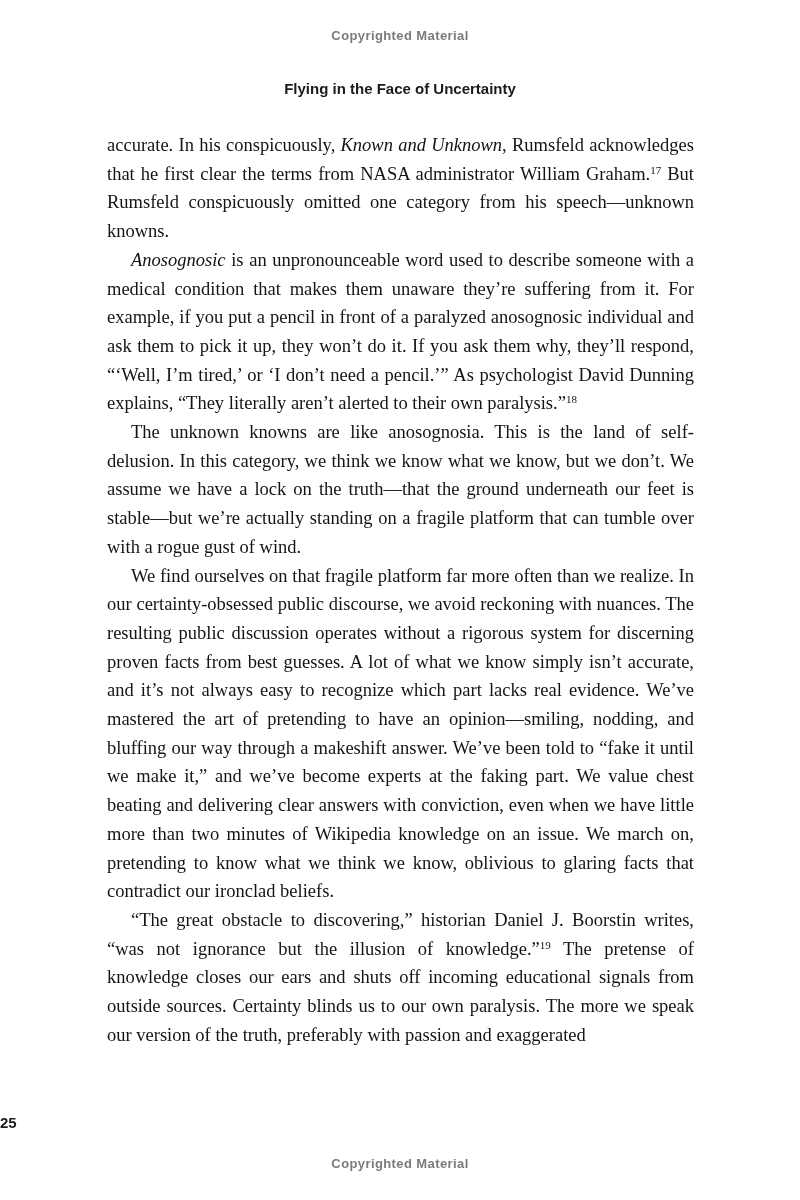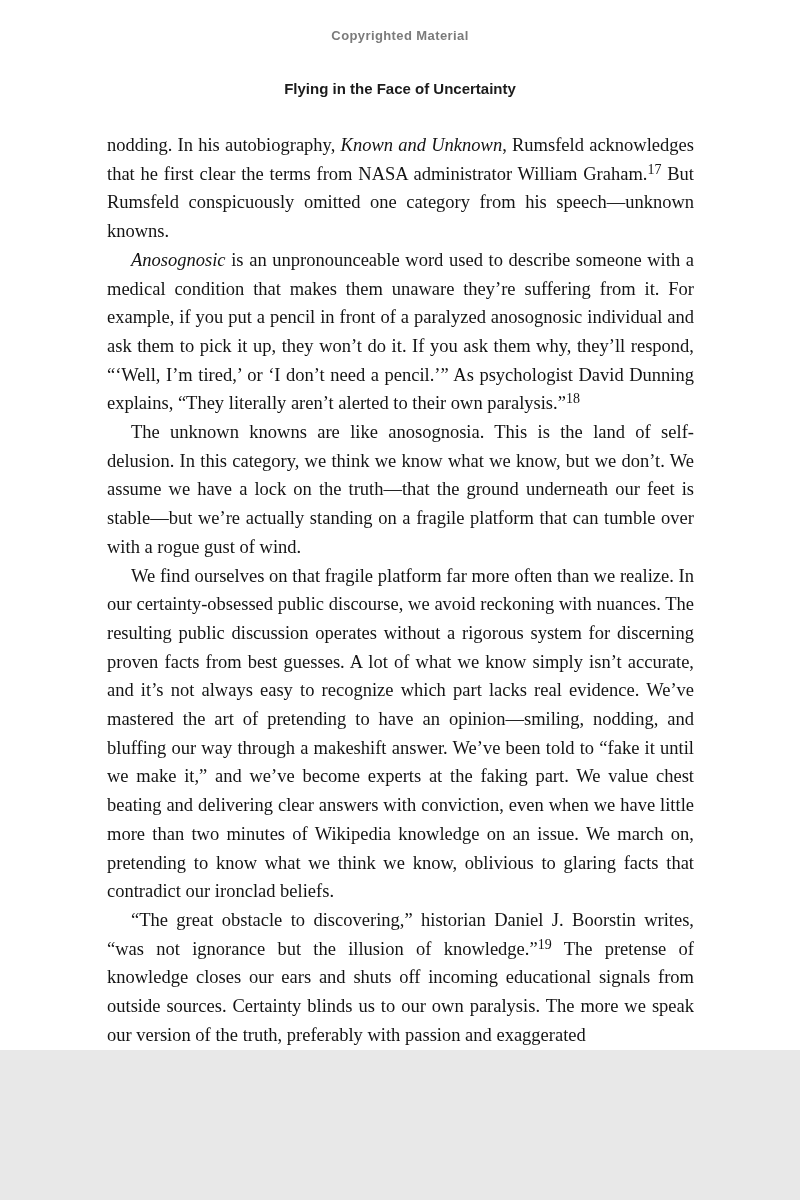--- a/index.html
+++ b/index.html
@@ -1,20 +1,20 @@
 <!DOCTYPE html>
 <html><head>
 <meta charset="utf-8">
 <style>
   * { margin: 0; padding: 0; box-sizing: border-box; }
   html, body { background: #e8e8e8; }
   .page {
     position: relative;
     width: 800px;
-    height: 1050px;
+    height: 1200px;
     background: #ffffff;
     margin: 0 auto;
     overflow: hidden;
   }
   .copyright {
     position: absolute;
     left: 0;
     width: 100%;
     text-align: center;
     font-family: "Liberation Sans", sans-serif;
@@ -45,21 +45,21 @@
     font-size: 18.5px;
     line-height: 28.7px;
     color: #141414;
     text-align: justify;
     hyphens: none;
   }
   .body-text p { margin: 0; }
   .body-text p.indent { text-indent: 24px; }
   .body-text .italic { font-style: italic; margin-top: 36px; }
   .body-text sup {
-    font-size: 14px;
+    font-size: 11px;
     line-height: 0;
     vertical-align: baseline;
     position: relative;
     top: -6px;
   }
   .page-number {
     position: absolute;
     top: 1114px;
     left: 0;
     width: 100%;
@@ -69,21 +69,21 @@
     color: #202020;
   }
 </style>
 </head>
 <body>
 
 <div class="page">
   <div class="copyright top">Copyrighted Material</div>
   <div class="running-header">Flying in the Face of Uncertainty</div>
   <div class="body-text" id="body-text">
-      <p class=""><span>nodding. In his autobiography, </span><span class="italic">Known and Unknown</span><span>, Rumsfeld acknowledges that he first clear the terms from NASA administrator William Graham.</span><sup>17</sup><span> But Rumsfeld conspicuously omitted one category from his speech—unknown knowns.</span></p>
+      <p class=""><span>accurate. In his conspicuously, </span><span class="italic">Known and Unknown</span><span>, Rumsfeld acknowledges that he first clear the terms from NASA administrator William Graham.</span><sup>17</sup><span> But Rumsfeld conspicuously omitted one category from his speech—unknown knowns.</span></p>
       <p class="indent"><span class="italic">Anosognosic</span><span> is an unpronounceable word used to describe someone with a medical condition that makes them unaware they’re suffering from it. For example, if you put a pencil in front of a paralyzed anosognosic individual and ask them to pick it up, they won’t do it. If you ask them why, they’ll respond, “‘Well, I’m tired,’ or ‘I don’t need a pencil.’” As psychologist David Dunning explains, “They literally aren’t alerted to their own paralysis.”</span><sup>18</sup></p>
       <p class="indent"><span>The unknown knowns are like anosognosia. This is the land of self-delusion. In this category, we think we know what we know, but we don’t. We assume we have a lock on the truth—that the ground underneath our feet is stable—but we’re actually standing on a fragile platform that can tumble over with a rogue gust of wind.</span></p>
       <p class="indent"><span>We find ourselves on that fragile platform far more often than we realize. In our certainty-obsessed public discourse, we avoid reckoning with nuances. The resulting public discussion operates without a rigorous system for discerning proven facts from best guesses. A lot of what we know simply isn’t accurate, and it’s not always easy to recognize which part lacks real evidence. We’ve mastered the art of pretending to have an opinion—smiling, nodding, and bluffing our way through a makeshift answer. We’ve been told to “fake it until we make it,” and we’ve become experts at the faking part. We value chest beating and delivering clear answers with conviction, even when we have little more than two minutes of Wikipedia knowledge on an issue. We march on, pretending to know what we think we know, oblivious to glaring facts that contradict our ironclad beliefs.</span></p>
       <p class="indent"><span>“The great obstacle to discovering,” historian Daniel J. Boorstin writes, “was not ignorance but the illusion of knowledge.”</span><sup>19</sup><span> The pretense of knowledge closes our ears and shuts off incoming educational signals from outside sources. Certainty blinds us to our own paralysis. The more we speak our version of the truth, preferably with passion and exaggerated</span></p>
     </div>
   <div class="page-number">25</div>
   <div class="copyright bottom">Copyrighted Material</div>
 </div>
 
 </body></html>

